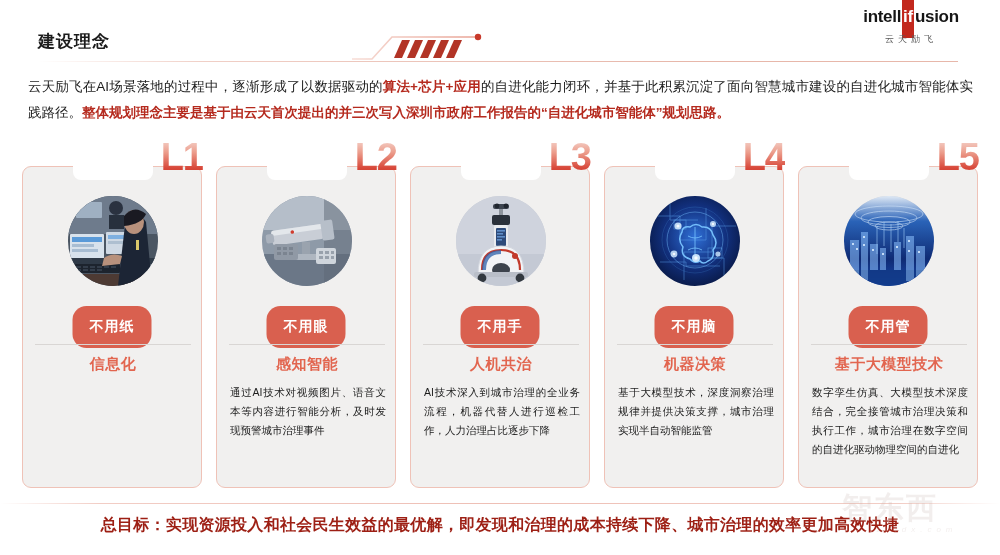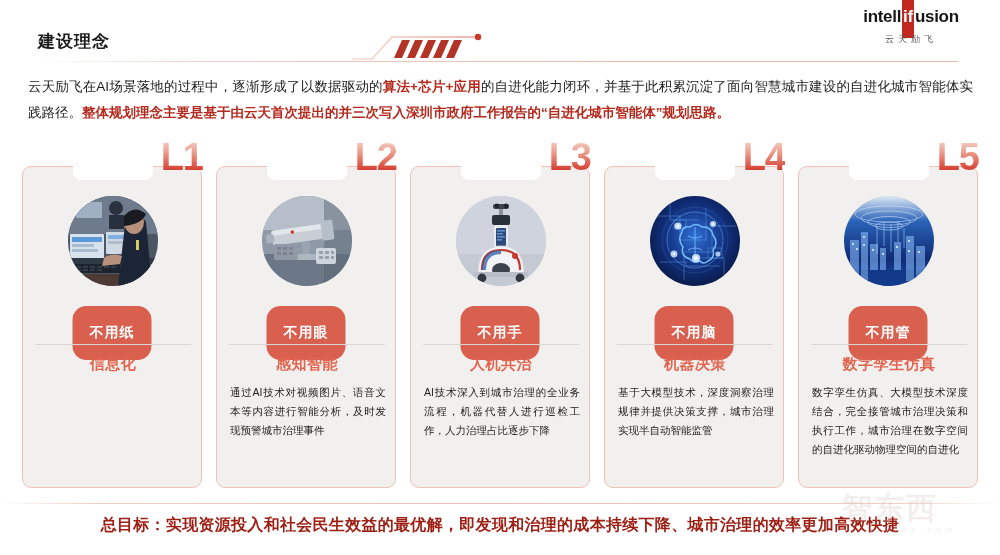--- a/index.html
+++ b/index.html
@@ -68,21 +68,21 @@
   }
   .thumb{
     position:absolute;top:29px;left:45px;width:90px;height:90px;
     border-radius:50%;overflow:hidden;background:#c9ccd4;
   }
   .thumb svg{display:block;width:90px;height:90px;}
   .pill{
     position:absolute;top:139px;left:50%;transform:translateX(-50%);
     background:#d9604f;color:#ffffff;
     font-size:14px;font-weight:bold;
-    padding:18px 17px;border-radius:14px;white-space:nowrap;
+    padding:12px 17px;border-radius:14px;white-space:nowrap;
     letter-spacing:1px;
   }
   .divider{
     position:absolute;top:177px;left:12px;width:156px;height:1px;
     background:#d9d6d4;
   }
   .ctitle{
     position:absolute;top:188px;left:0;width:180px;text-align:center;
     font-size:15px;font-weight:bold;color:#e2654f;letter-spacing:0.5px;
   }
@@ -373,21 +373,21 @@
         <g fill="#9fd0ff" opacity=".45">
           <rect x="6" y="74" width="9" height="10"></rect>
             <rect x="17" y="74" width="7" height="12"></rect>
           <rect x="62" y="74" width="8" height="11"></rect>
             <rect x="72" y="74" width="9" height="9"></rect>
         </g>
       </svg>
     </div>
     <div class="pill">不用管</div>
     <div class="divider"></div>
-    <div class="ctitle">数字孪生仿真</div>
+    <div class="ctitle">基于大模型技术</div>
     <div class="cdesc">数字孪生仿真、大模型技术深度结合，完全接管城市治理决策和执行工作，城市治理在数字空间的自进化驱动物理空间的自进化</div>
   </div>
 
 </div>
 
 <div id="footer-rule"></div>
 <div id="footer">总目标：实现资源投入和社会民生效益的最优解，即发现和治理的成本持续下降、城市治理的效率更加高效快捷</div>
 
 <div id="watermark">
   <div id="wm-text">智东西</div>

